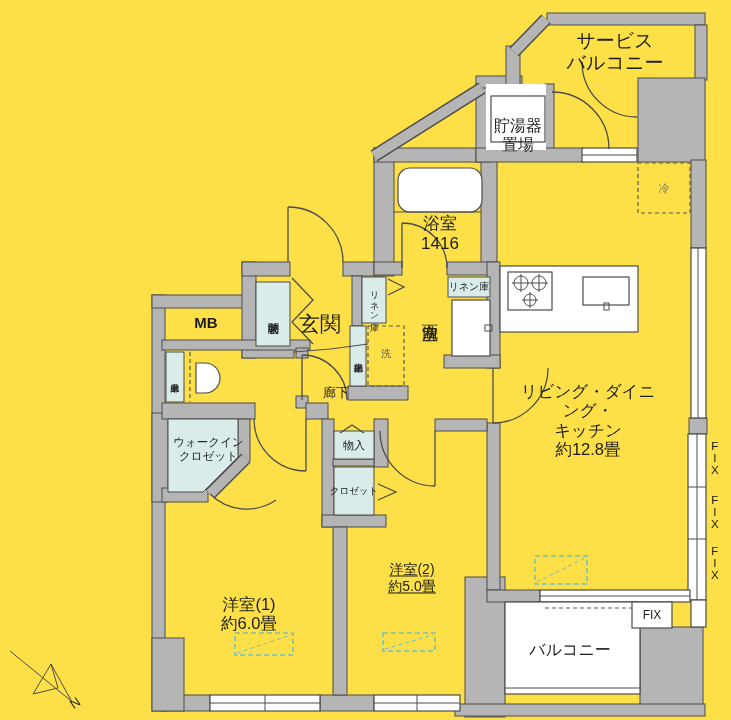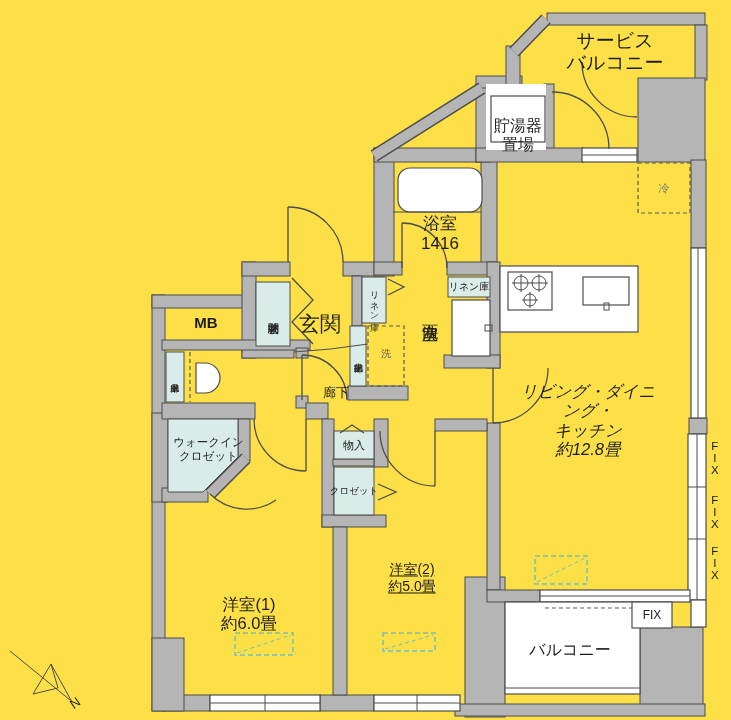--- a/index.html
+++ b/index.html
@@ -244,21 +244,21 @@
 <div class="lbl vert" style="left:430px;top:312px;font-size:16px;">洗面室</div>
 <div class="lbl vert" style="left:374px;top:300px;font-size:9px;">リネン庫</div>
 <div class="lbl" style="left:469px;top:287px;font-size:10px;">リネン庫</div>
 <div class="lbl vert" style="left:358px;top:356px;font-size:9px;">上部収納</div>
 <div class="lbl" style="left:386px;top:354px;font-size:10px;color:#555;">洗</div>
 <div class="lbl" style="left:320px;top:324px;font-size:21px;text-align:right;">玄関</div>
 <div class="lbl vert" style="left:273px;top:314px;font-size:11px;">玄関収納</div>
 <div class="lbl" style="left:206px;top:323px;font-size:15px;font-weight:bold;">MB</div>
 <div class="lbl vert" style="left:175px;top:377px;font-size:8.5px;">上部収納</div>
 <div class="lbl" style="left:336px;top:393px;font-size:13px;">廊下</div>
-<div class="lbl" style="left:588px;top:421px;font-size:16.5px;font-style:italic;">リビング・ダイニング・
+<div class="lbl" style="left:588px;top:421px;font-size:16.5px;">リビング・ダイニング・
 キッチン
 約12.8畳</div>
 <div class="lbl" style="left:664px;top:188px;font-size:11px;color:#777;">冷</div>
 <div class="lbl" style="left:203px;top:450px;font-size:11.5px;padding-left:11px;">ウォークイン
 クロゼット</div>
 <div class="lbl" style="left:354px;top:445px;font-size:11px;">物入</div>
 <div class="lbl" style="left:354px;top:491px;font-size:9.5px;">クロゼット</div>
 <div class="lbl" style="left:249px;top:578px;font-size:16.5px;margin-top:36px;">洋室(1)
 約6.0畳</div>
 <div class="lbl" style="left:412px;top:578px;font-size:14px;text-decoration:underline;">洋室(2)

